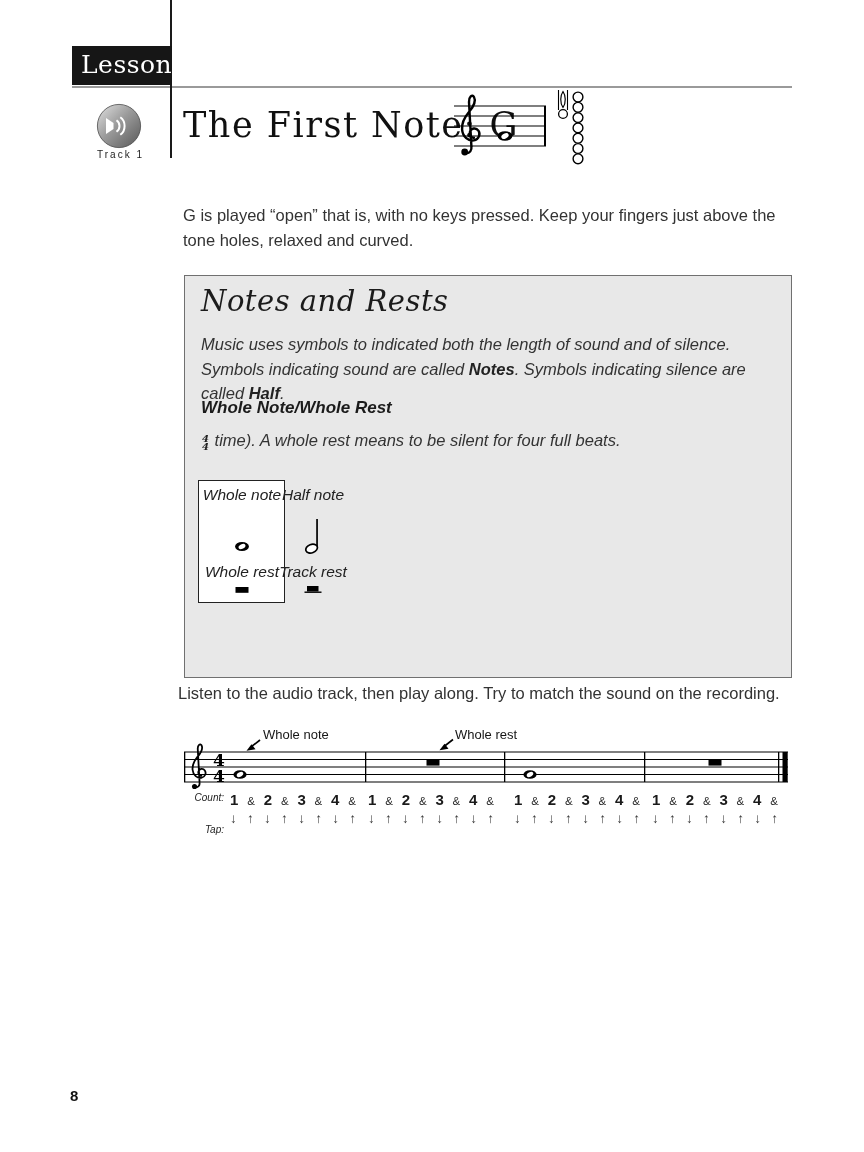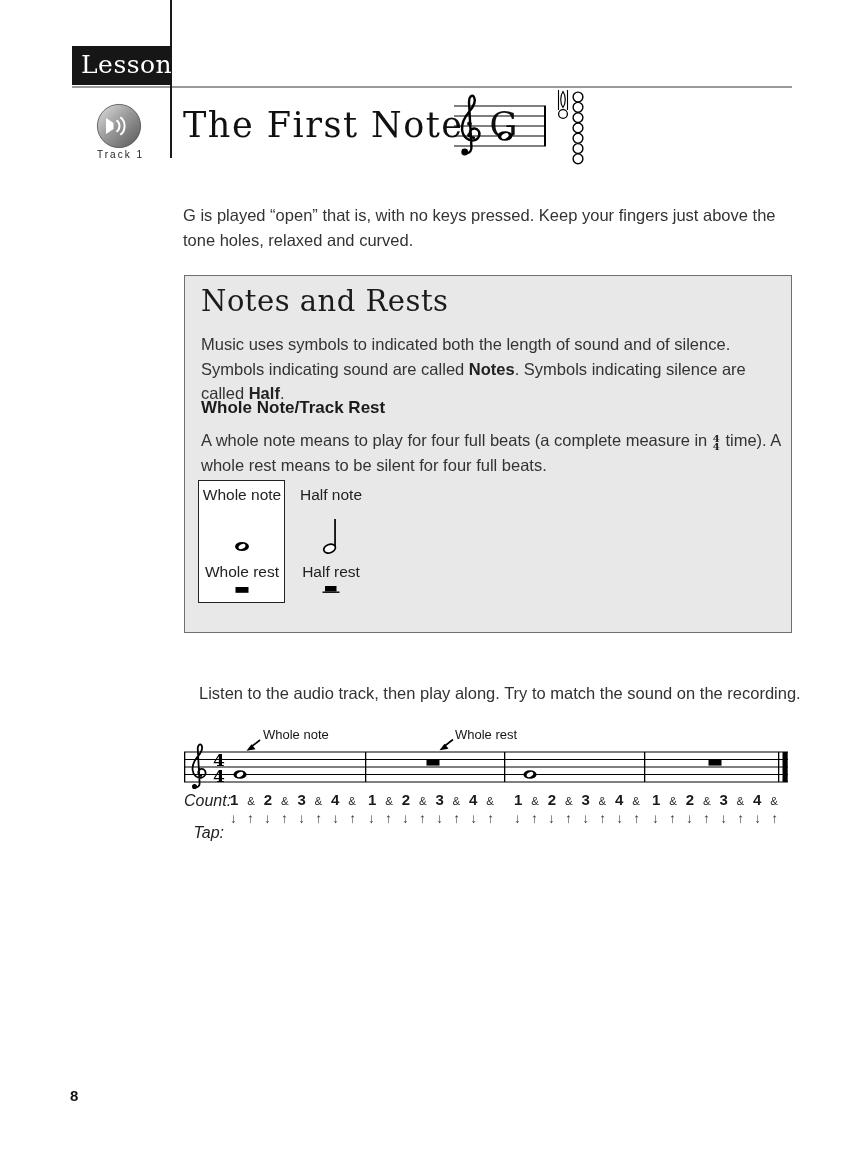--- a/index.html
+++ b/index.html
@@ -14,25 +14,25 @@
         font-family:"DejaVu Serif",serif;font-size:25px;line-height:38px;padding-left:9px;
         box-sizing:border-box;letter-spacing:0.5px;}
   .track-label{left:94px;top:149px;width:50px;text-align:right;font-size:10px;
         letter-spacing:2px;color:#1d1d1d;}
   .page-title{left:183px;top:105px;font-family:"DejaVu Serif",serif;font-size:35px;
         color:#101010;letter-spacing:1.5px;}
 
   
   .para{font-size:16.5px;line-height:24.5px;color:#333;}
   .intro{left:183px;top:183px;width:604px;margin-top:20px;}
-  .listen{left:199px;top:681px;width:620px;}
+  .listen{left:178px;top:681px;width:620px;}
 
   
-  .panel{left:184px;top:275px;width:608px;height:358px;background:#e8e8e8;
-        border:1px solid #707070;box-sizing:border-box;}
+  .panel{left:184px;top:275px;width:608px;height:403px;background:#e8e8e8;
+        border:1px solid #707070;box-sizing:border-box;font-style:italic;}
   .panel-heading{left:16px;top:8px;font-family:"DejaVu Serif",serif;font-size:29px;
         color:#1b1b1b;letter-spacing:0.5px;}
   .panel-p1{left:16px;top:56px;width:580px;}
   .panel-sub{left:16px;top:122px;font-size:17px;font-weight:bold;color:#1b1b1b;}
   .panel-p2{left:16px;top:152px;width:585px;}
   .b{font-weight:bold;color:#222;}
   .ts{display:inline-block;vertical-align:-4px;text-align:center;
         font-family:"DejaVu Serif",serif;font-weight:bold;font-size:10px;line-height:8px;
         margin:0 1px;color:#222;}
 
@@ -44,21 +44,21 @@
   .ncol .lbl2{font-size:15.5px;color:#222;margin-top:9px;height:22px;}
   .ncol .sym2{height:24px;display:flex;align-items:flex-start;justify-content:center;}
 
   
   .ex-label{font-size:13px;color:#151515;}
   .sym-group{position:absolute;display:flex;justify-content:space-between;
         align-items:baseline;width:126px;}
   .count-group span:nth-child(odd){font-weight:bold;font-size:15px;color:#1a1a1a;}
   .count-group span:nth-child(even){font-size:11.5px;color:#2a2a2a;}
   .tap-group span{font-size:13.5px;color:#3a3a3a;}
-  .row-label{font-style:italic;font-size:16px;color:#222;width:40px;text-align:right;}
+  .row-label{font-style:italic;font-size:10px;color:#222;width:40px;text-align:right;}
 
   .page-num{left:70px;top:1087px;font-size:15px;font-weight:bold;color:#111;}
 
   svg{display:block;}
 </style>
 </head>
 <body>
 
 <div class="page">
 
@@ -128,50 +128,50 @@
     </g>
   </svg>
 
   <div class="abs para intro">G is played “open” that is, with no keys pressed. Keep your fingers just above the tone holes, relaxed and curved.</div>
 
   <div class="abs panel">
     <div class="abs panel-heading">Notes and Rests</div>
 
     <div class="abs para panel-p1"><span>Music uses symbols to indicated both the length of sound and of silence. Symbols indicating sound are called </span><span class="b">Notes</span><span>. Symbols indicating silence are called </span><span class="b">Half</span><span>.</span></div>
 
-    <div class="abs panel-sub">Whole Note/Track Rest</div>
-
-    <div class="abs para panel-p2"><span>A whole note means to play for four full beats (a complete measure in </span><span class="ts"><div>4</div><div>4</div></span><span> time). A whole rest means to be silent for four full beats.</span></div>
+    <div class="abs panel-sub">Whole Note/Whole Rest</div>
+
+    <div class="abs para panel-p2"><span class="ts"><div>4</div><div>4</div></span><span> time). A whole rest means to be silent for four full beats.</span></div>
 
     <div class="abs white-box"></div>
 
     <div class="ncol" style="left:2px">
       <div class="lbl">Whole note</div>
       <div class="sym">
         <svg width="26" height="15" viewBox="0 0 26 15">
             <use href="#wnote" transform="translate(13,7.5) scale(1.05)"></use>
           </svg>
       </div>
       <div class="lbl2">Whole rest</div>
       <div class="sym2">
         <svg width="26" height="10" viewBox="0 0 26 10">
             <rect x="6.5" y="2" width="13" height="5.8" fill="#000"></rect>
           </svg>
       </div>
     </div>
 
-    <div class="ncol" style="left:91px">
+    <div class="ncol" style="left:73px">
       <div class="lbl">Half note</div>
       <div class="sym">
         <svg width="24" height="38" viewBox="0 0 24 38">
           <rect x="15.2" y="3" width="1.7" height="29.5" fill="#000"></rect>
           <ellipse cx="10.6" cy="32.6" rx="6" ry="4.2" transform="rotate(-21 10.6 32.6)" fill="#fff" stroke="#000" stroke-width="1.7"></ellipse>
         </svg>
       </div>
-      <div class="lbl2">Half rest</div>
+      <div class="lbl2">Track rest</div>
       <div class="sym2">
         <svg width="26" height="10" viewBox="0 0 26 10">
           <rect x="7" y="1" width="11.5" height="5.5" fill="#000"></rect>
           <rect x="4.5" y="6.5" width="17" height="1.4" fill="#000"></rect>
         </svg>
       </div>
     </div>
 
 
   </div>

